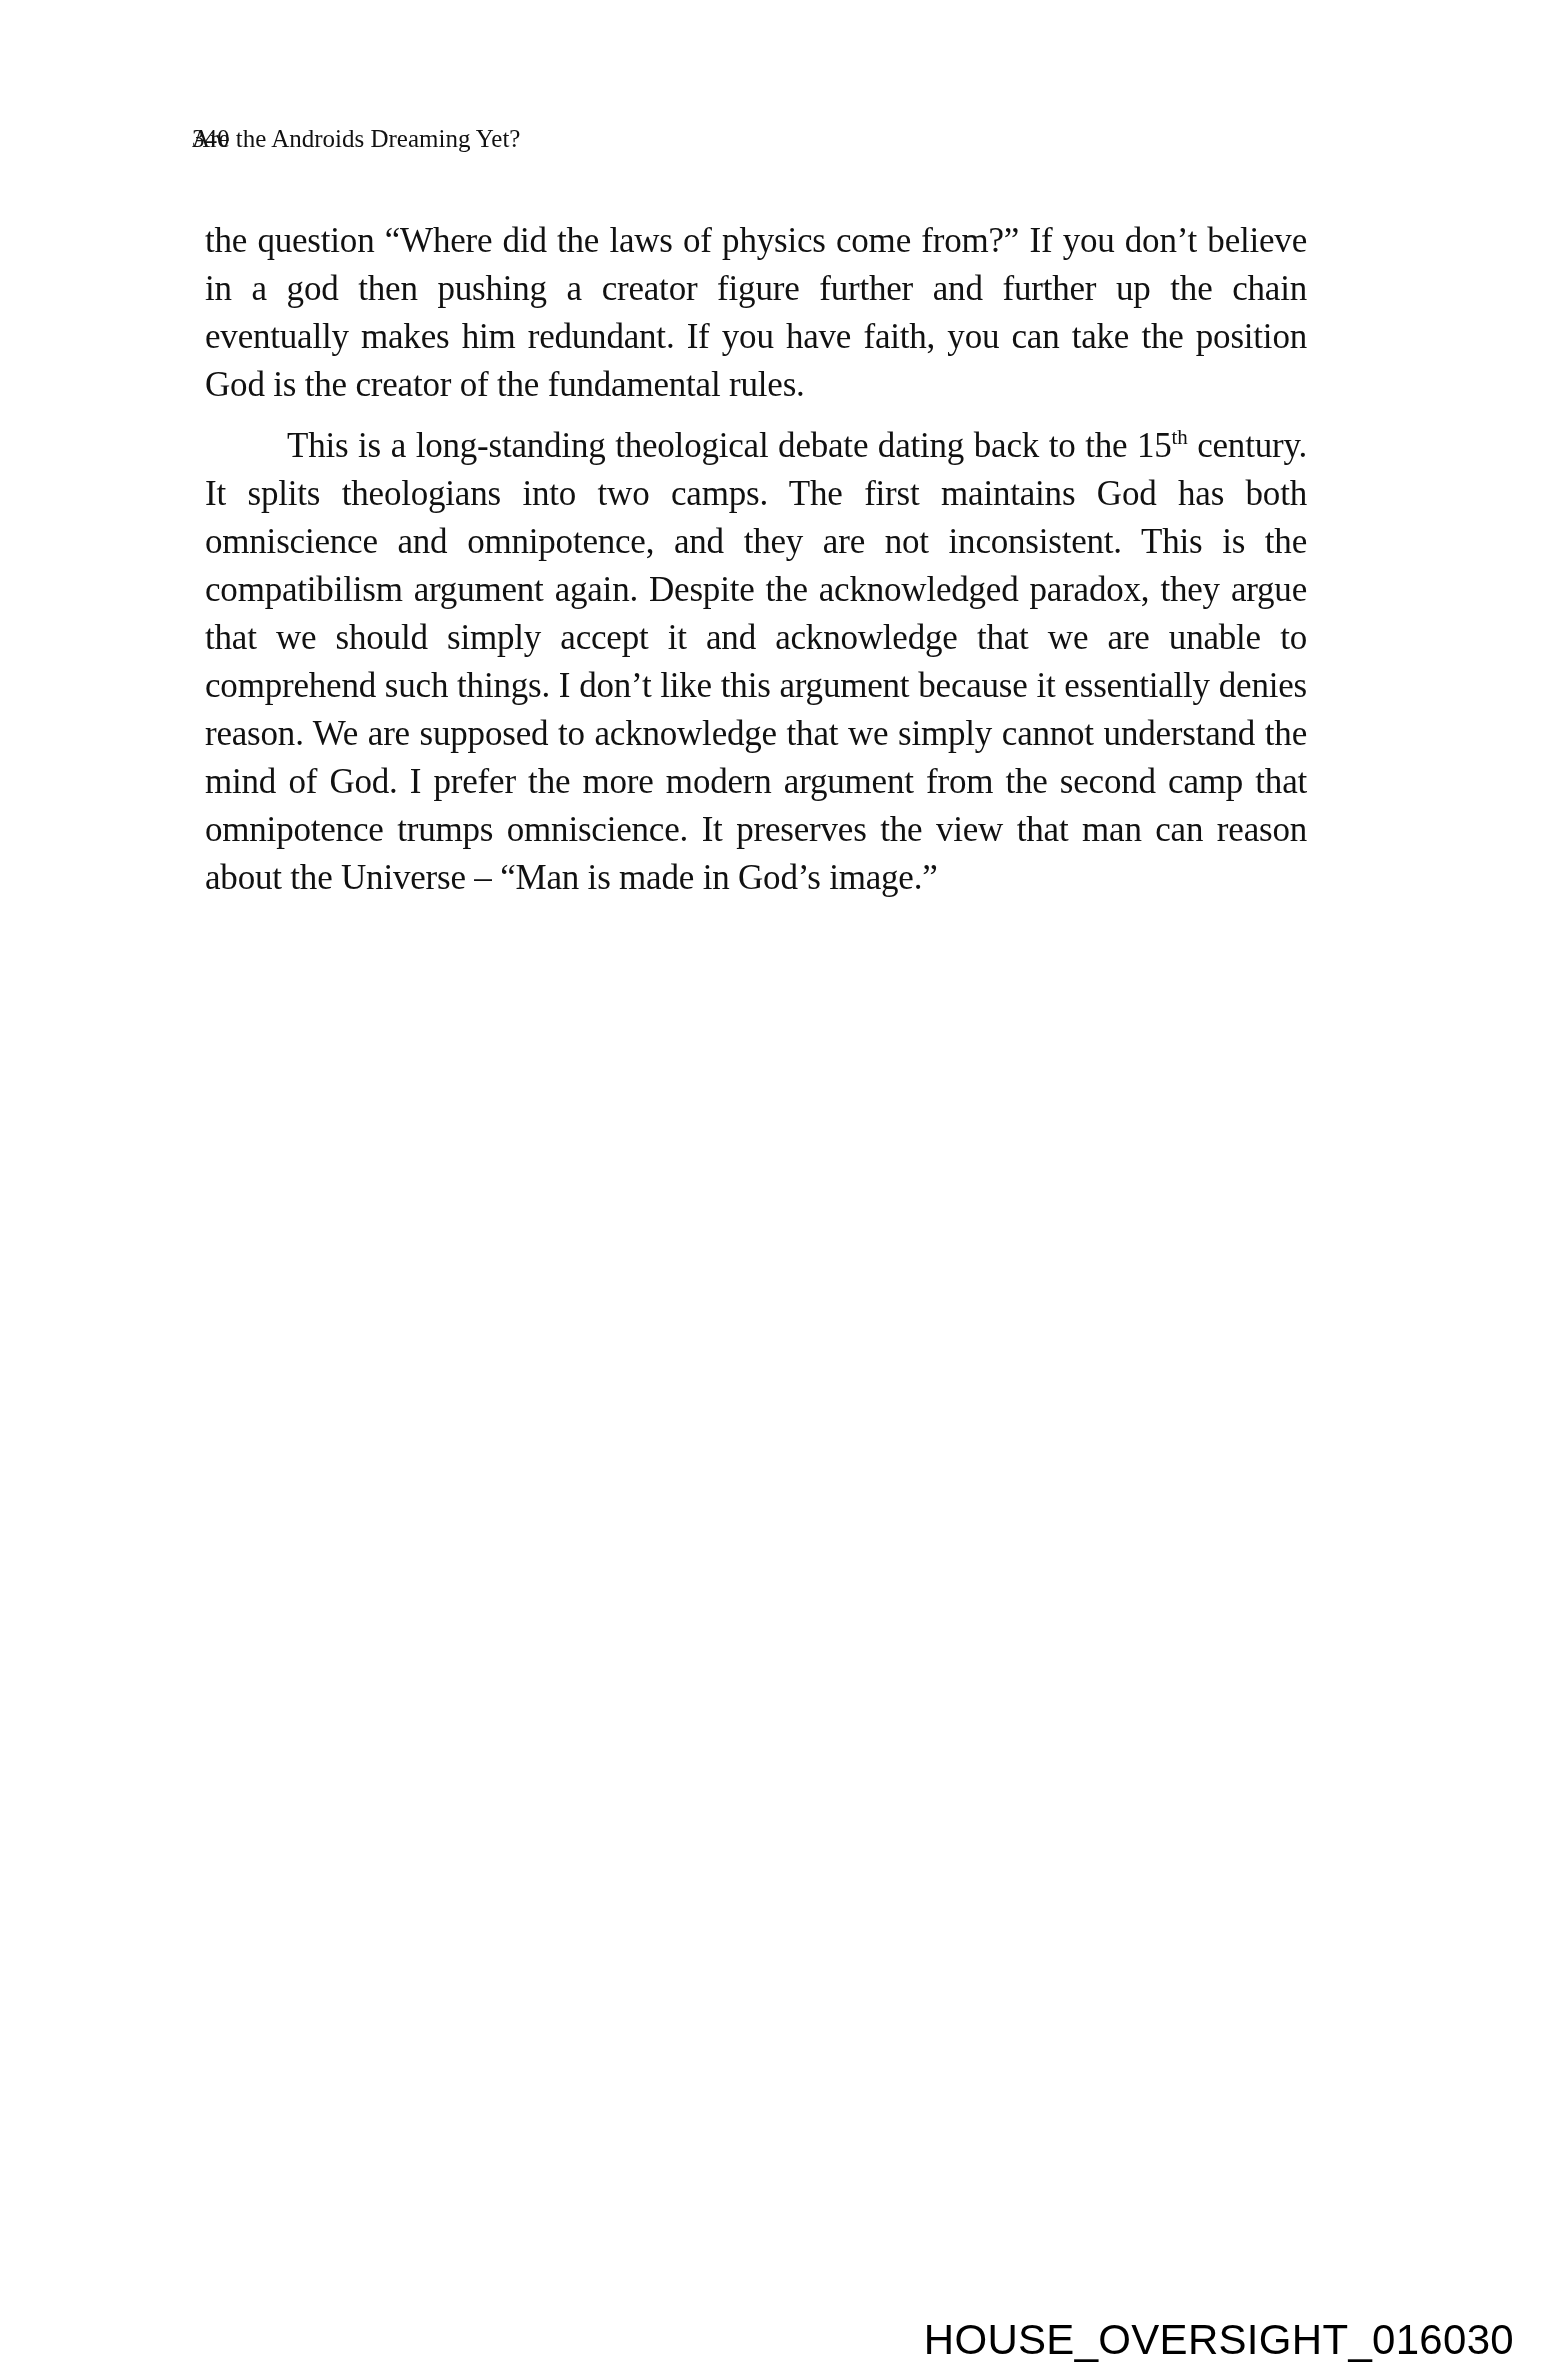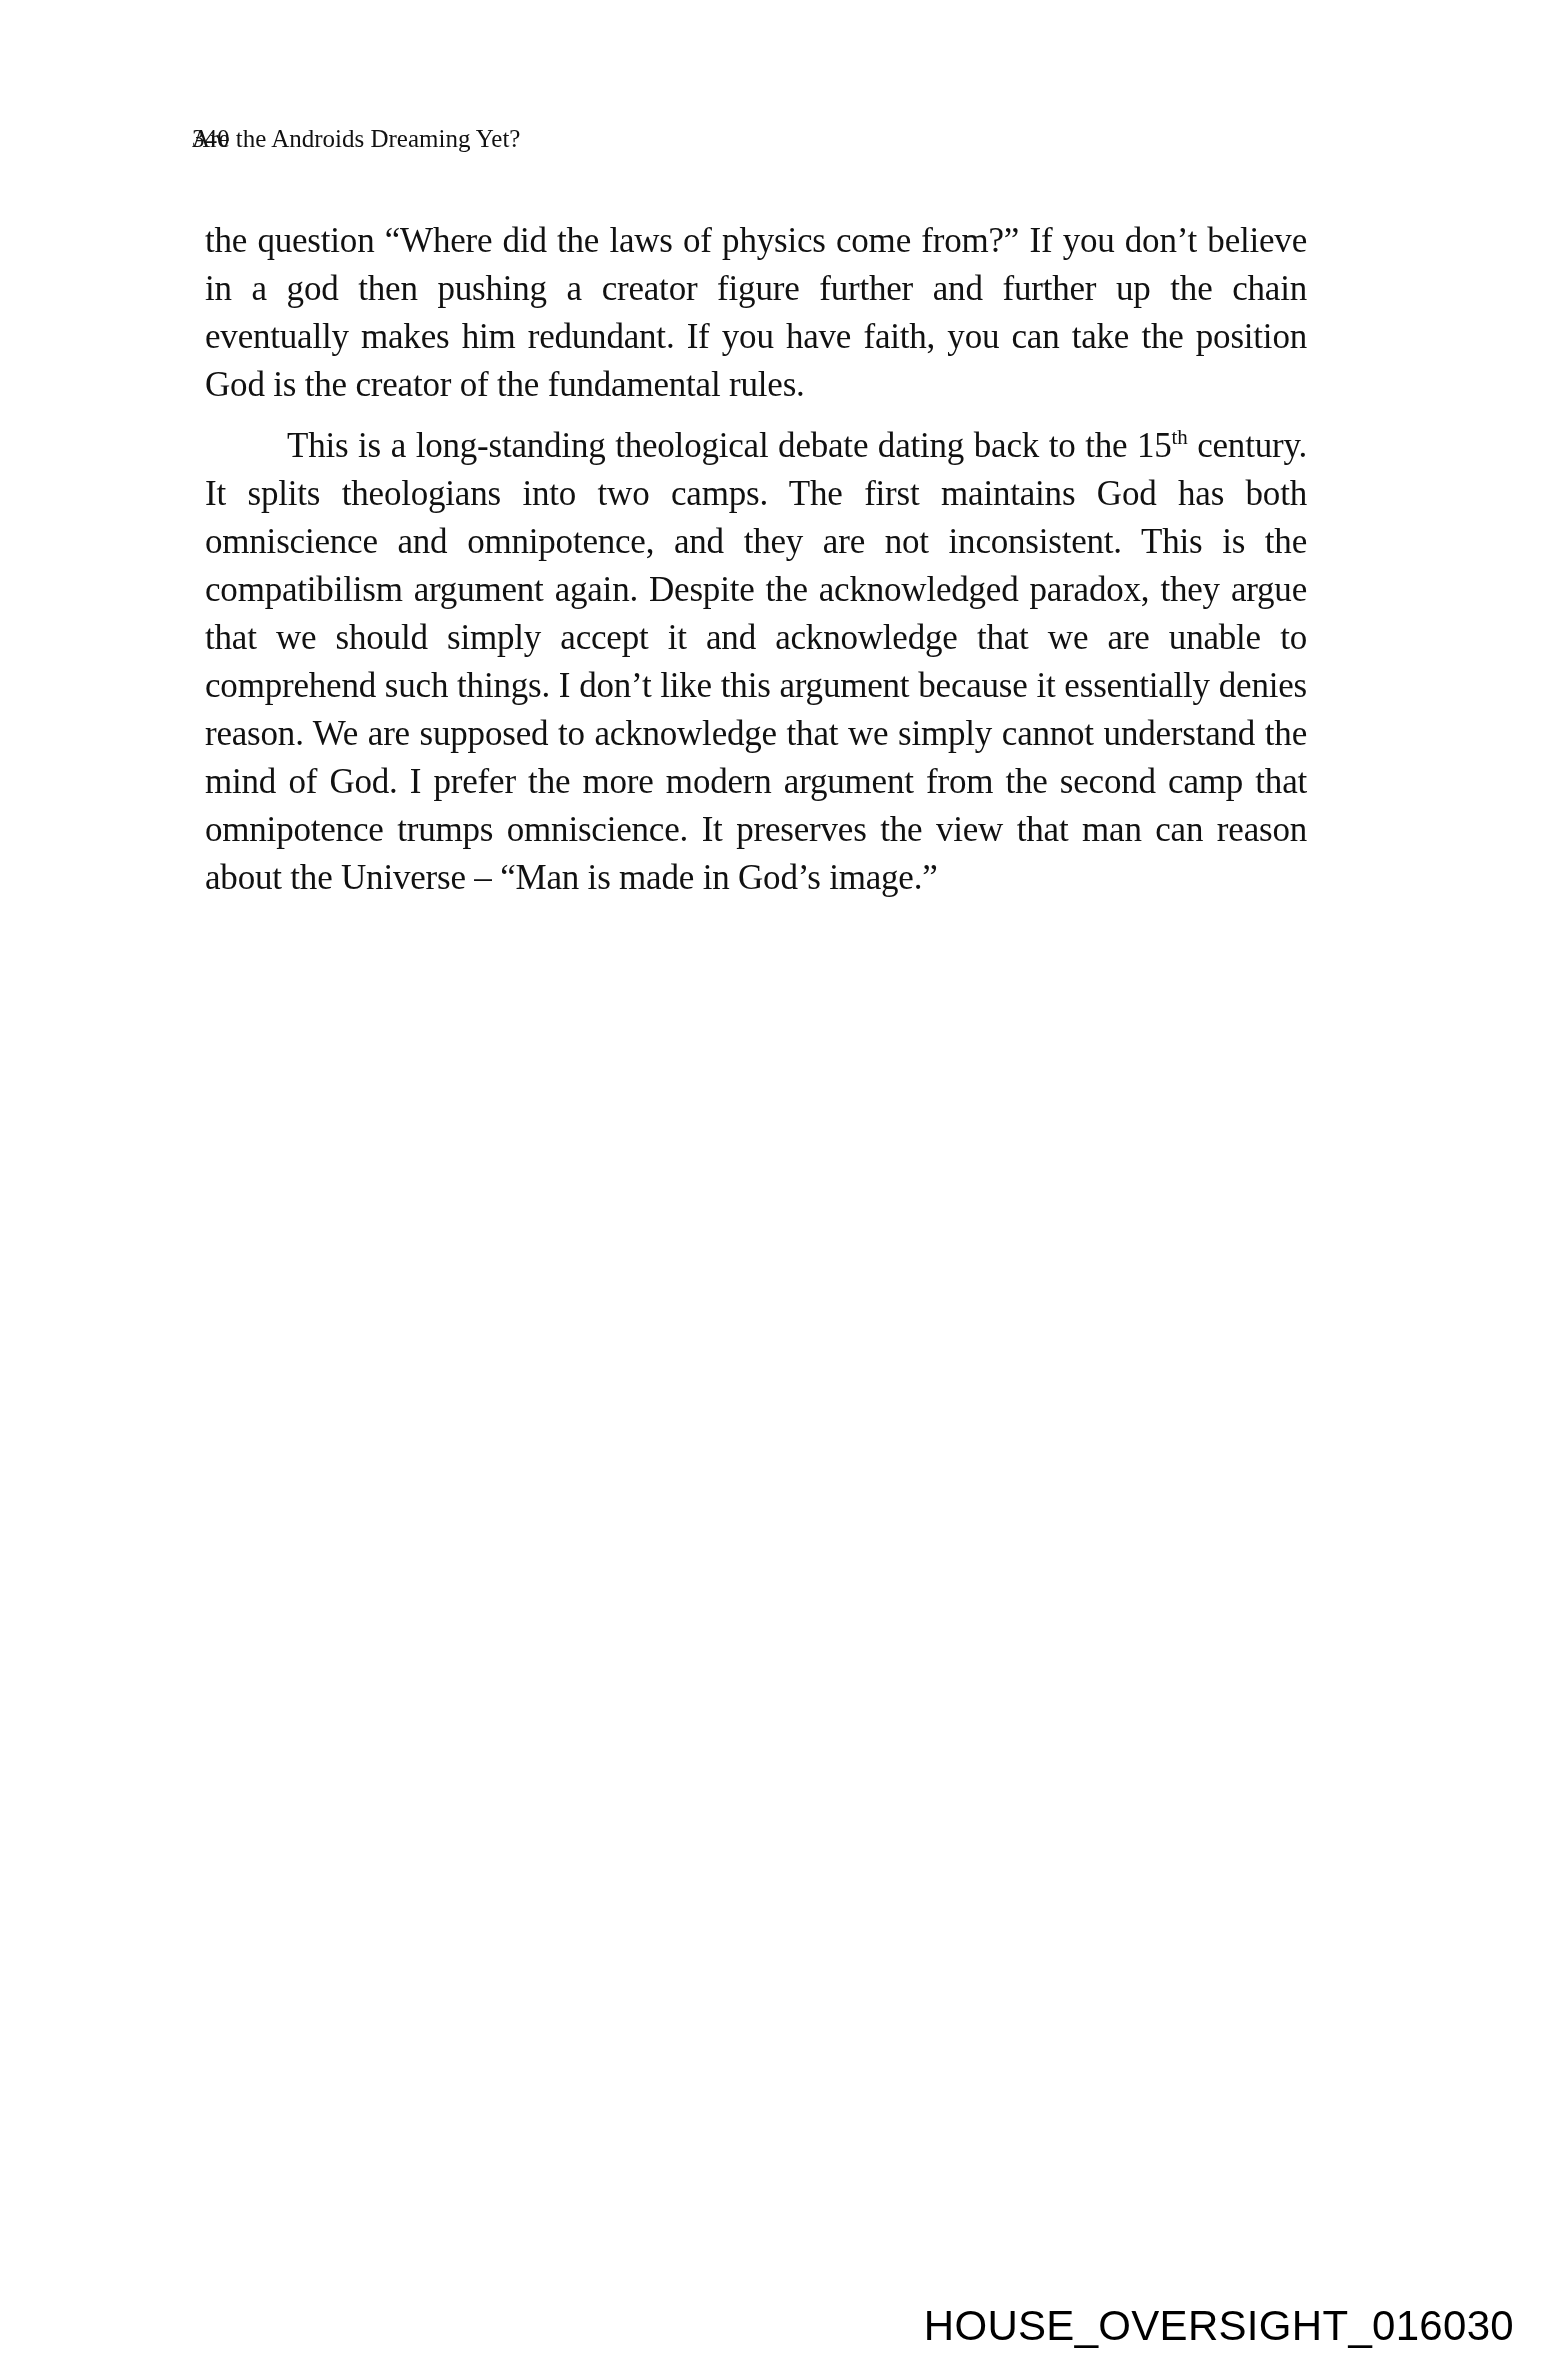--- a/index.html
+++ b/index.html
@@ -54,21 +54,21 @@
       text-indent: 82px;
     }
     .body-text sup {
       font-size: 21px;
       line-height: 0;
       vertical-align: super;
     }
     .bates-stamp {
       position: absolute;
       right: 31px;
-      bottom: 27px;
+      bottom: 13px;
       font-family: "Liberation Sans", "DejaVu Sans", sans-serif;
       font-size: 42px;
       line-height: 48px;
       color: #000000;
       letter-spacing: 0.3px;
     }
   </style>
 </head>
 <body>
 

